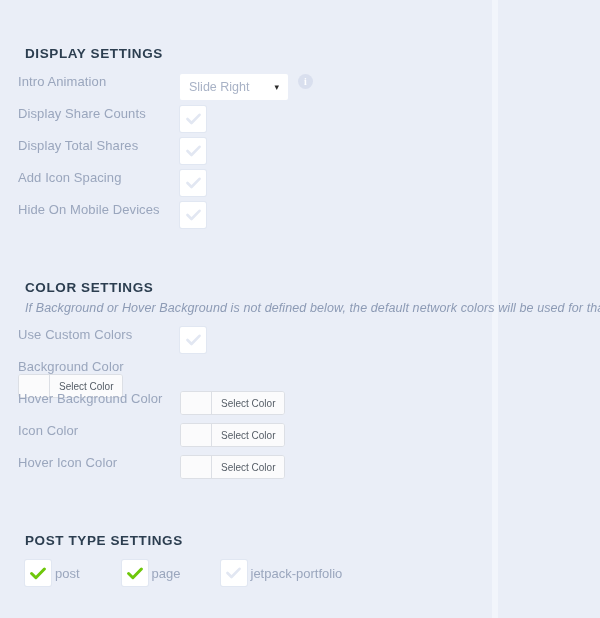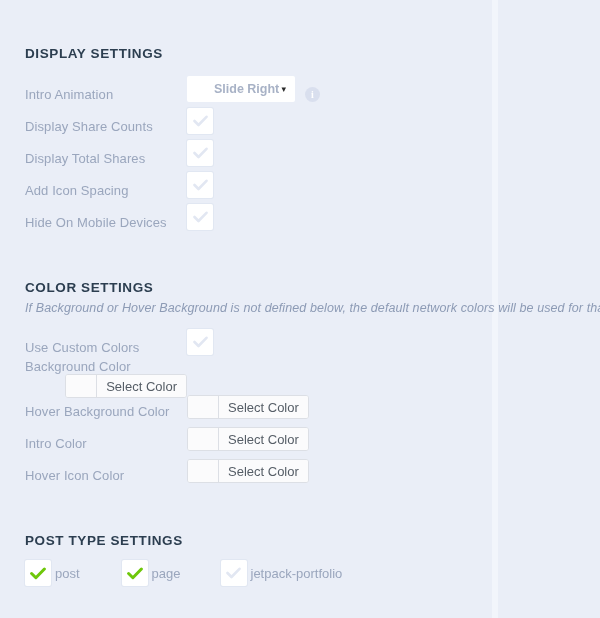--- a/index.html
+++ b/index.html
@@ -42,24 +42,24 @@
     font-size: 12.5px;
     font-style: italic;
     color: #8d9bb5;
     letter-spacing: 0.1px;
     white-space: nowrap;
   }
 
   
   .row {
     position: absolute;
-    left: 25px;
+    left: 18px;
     height: 28px;
     display: flex;
-    align-items: flex-end;
+    align-items: flex-start;
   }
   .row-label {
     font-size: 13px;
     color: #9aa6bd;
     width: 162px;
     flex: none;
     letter-spacing: 0.1px;
   }
 
   
@@ -85,25 +85,24 @@
     height: 26px;
     background: #ffffff;
     border-radius: 2px;
     display: flex;
     align-items: center;
     flex: none;
   }
   .select-value {
     font-size: 12.5px;
     color: #a8b2c6;
-    padding-left: 27px;
+    padding-left: 9px;
     flex: 1;
     white-space: nowrap;
     overflow: hidden;
-    font-weight: bold;
   }
   .select-arrow {
     font-size: 9px;
     color: #2b2b2b;
     padding-right: 9px;
     line-height: 1;
   }
   .info-icon {
     width: 15px;
     height: 15px;
@@ -133,21 +132,21 @@
     background: #fdfdfe;
     flex: none;
     overflow: hidden;
   }
   .color-swatch {
     width: 30px;
     background: #fbfbfc;
     border-right: 1px solid #dcdfe5;
   }
   .color-btn-label {
-    font-size: 13px;
+    font-size: 10px;
     color: #555d66;
     padding: 0 9px;
     display: flex;
     align-items: center;
     background: #fbfbfc;
     white-space: nowrap;
   }
 
   
   .posttype-row {
@@ -248,21 +247,21 @@
 
   <div class="row" style="top:391px;">
     <div class="row-label">Hover Background Color</div>
     <div class="color-btn">
       <div class="color-swatch"></div>
       <div class="color-btn-label">Select Color</div>
     </div>
   </div>
 
   <div class="row" style="top:423px;">
-    <div class="row-label">Intro Color</div>
+    <div class="row-label">Icon Color</div>
     <div class="color-btn">
       <div class="color-swatch"></div>
       <div class="color-btn-label">Select Color</div>
     </div>
   </div>
 
   <div class="row" style="top:455px;">
     <div class="row-label">Hover Icon Color</div>
     <div class="color-btn">
       <div class="color-swatch"></div>

